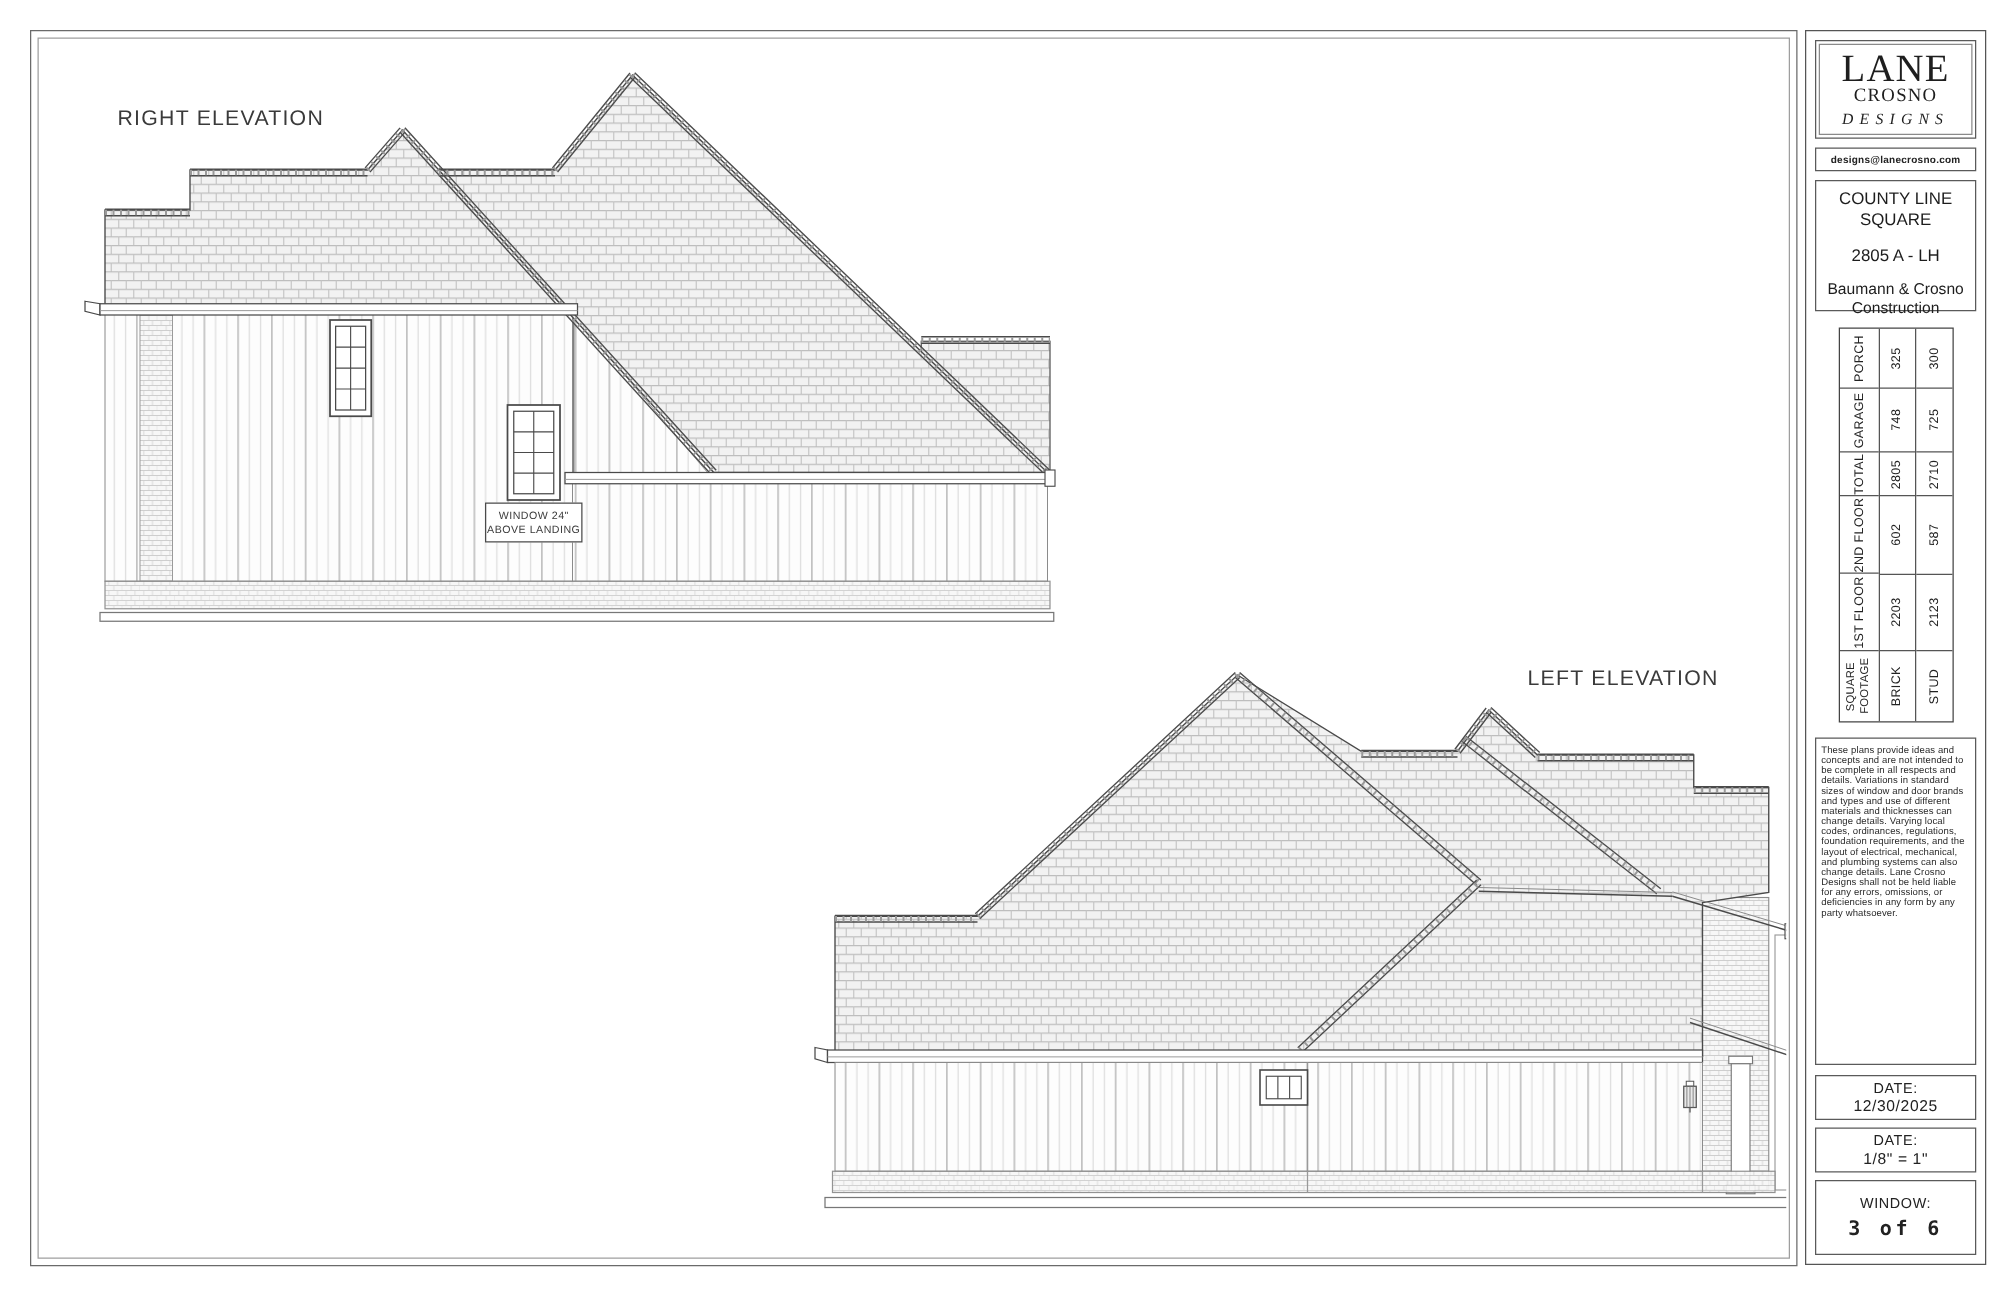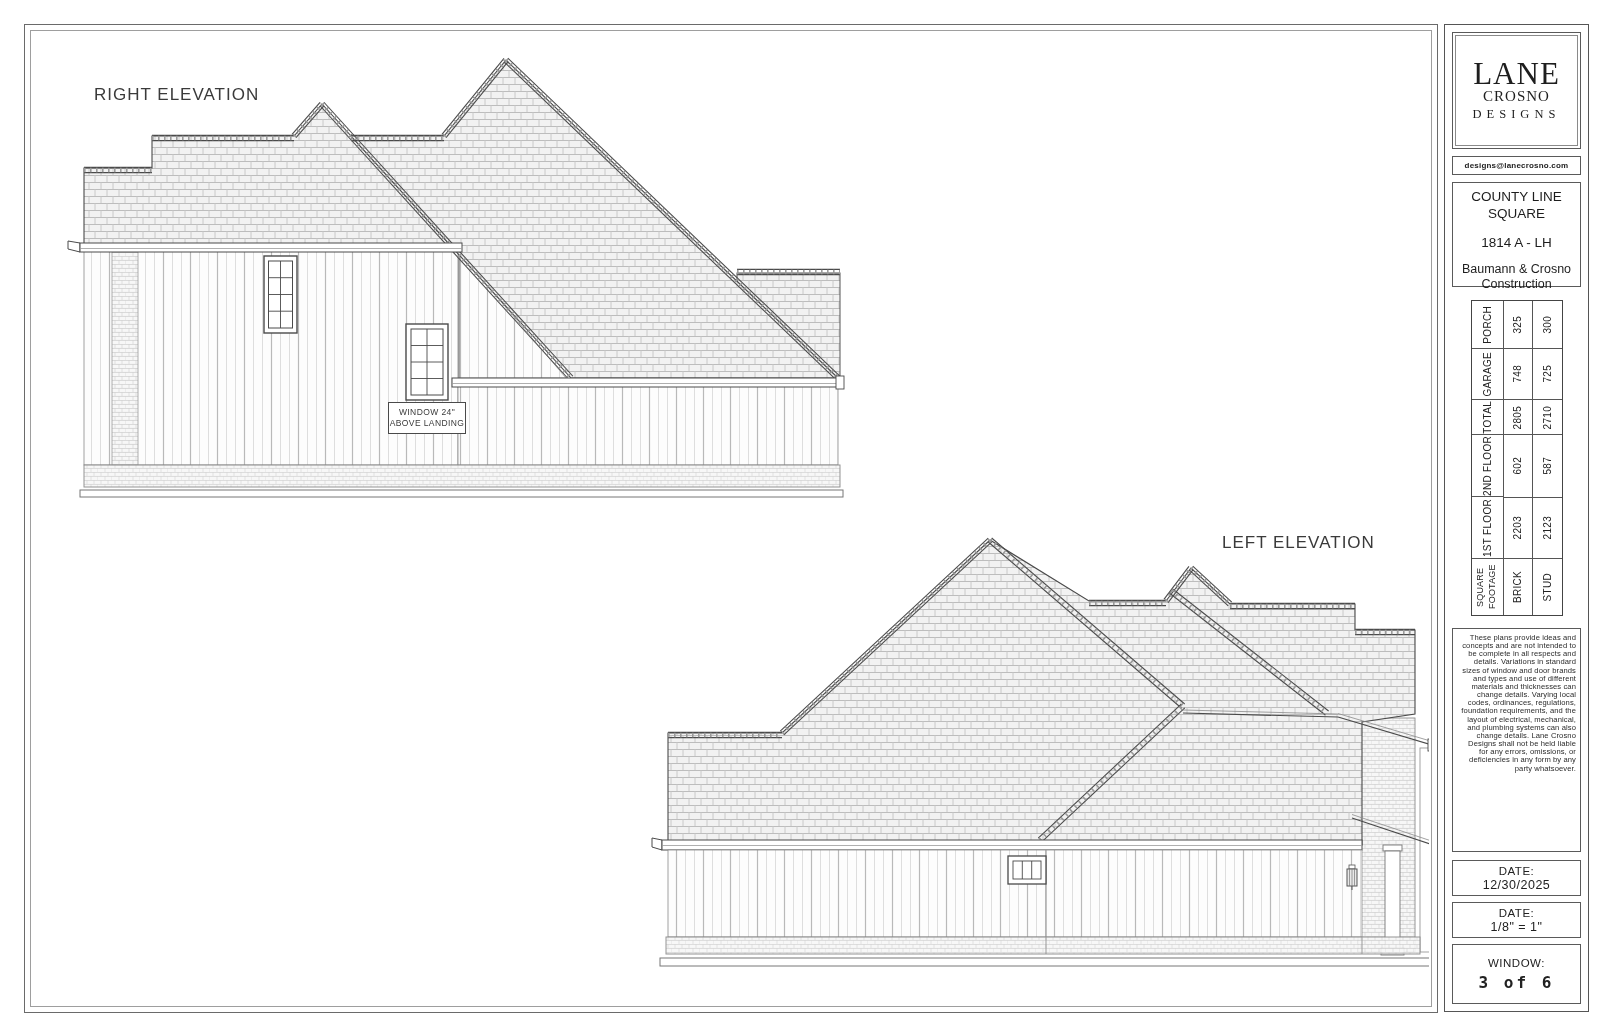--- a/index.html
+++ b/index.html
@@ -11,26 +11,26 @@
   .elev-title{position:absolute;font-size:17px;letter-spacing:1px;color:#3a3a3a;white-space:nowrap;}
   .title-right{left:94px;top:85px;}
   .title-left{left:1222px;top:533px;}
   .window-note{position:absolute;left:388px;top:402px;width:76px;height:30px;border:1px solid #4a4a4a;
     background:#fff;display:flex;flex-direction:column;align-items:center;justify-content:center;
     font-size:8.5px;letter-spacing:.4px;color:#3a3a3a;line-height:1.25;}
   
   .sidebar{position:absolute;left:1444px;top:24px;width:145px;height:988px;border:1px solid #555;
     background:#fff;box-sizing:border-box;padding:7px;display:flex;flex-direction:column;}
   .sb-box{border:1px solid #5a5a5a;box-sizing:border-box;background:#fff;}
-  .logo-box{height:117px;padding:2px;margin-bottom:7px;}
+  .logo-box{height:79px;padding:2px;margin-bottom:7px;}
   .logo-inner{border:1px solid #8a8a8a;height:100%;box-sizing:border-box;display:flex;flex-direction:column;
     align-items:center;justify-content:center;font-family:"Liberation Serif",serif;color:#1e1e1e;}
   .logo-l1{font-size:31px;line-height:.95;letter-spacing:1px;}
   .logo-l2{font-size:15px;line-height:1.05;letter-spacing:1px;}
-  .logo-l3{font-size:12.5px;letter-spacing:5px;margin-top:2px;}
+  .logo-l3{font-size:12.5px;letter-spacing:5px;margin-top:2px;font-style:italic;}
   .email-box{height:19px;margin-bottom:7px;display:flex;align-items:center;justify-content:center;
     font-size:8px;font-weight:bold;letter-spacing:.2px;color:#222;}
   .project-box{height:105px;margin-bottom:13px;text-align:center;font-weight:normal;color:#1d1d1d;
     padding-top:6px;}
   .proj-name{font-size:13.5px;line-height:1.25;}
   .proj-plan{font-size:13.5px;margin-top:12px;}
   .proj-builder{font-size:12.5px;line-height:1.2;margin-top:12px;}
   
   .table-wrap{height:316px;display:flex;justify-content:center;margin-bottom:12px;}
   .sq-table{width:90px;border:1.5px solid #444;display:flex;}
@@ -41,21 +41,21 @@
   .sq-cell{display:flex;align-items:center;justify-content:center;border-bottom:1px solid #555;
     box-sizing:border-box;}
   .sq-cell:last-child{border-bottom:none;}
   .vtext{writing-mode:vertical-rl;transform:rotate(180deg);font-size:10px;color:#222;
     letter-spacing:.3px;white-space:nowrap;}
   .vtext-wrap{writing-mode:vertical-rl;transform:rotate(180deg);font-size:9px;color:#222;
     letter-spacing:.2px;text-align:center;line-height:1.3;}
   .h-porch{height:48px;} .h-garage{height:52px;} .h-total{height:35px;}
   .h-2nd{height:63px;} .h-1st{height:62px;} .h-hdr{height:56px;border-bottom:none;}
   .disclaimer-box{flex:1;margin-bottom:8px;padding:5px 4px;font-size:7.6px;line-height:8.15px;
-    text-align:right;color:#2a2a2a;letter-spacing:.1px;}
+    text-align:left;color:#2a2a2a;letter-spacing:.1px;}
   .stamp-box{display:flex;flex-direction:column;align-items:center;justify-content:center;color:#222;}
   .date-box,.scale-box{height:36px;margin-bottom:6px;}
   .stamp-label{font-size:11.5px;letter-spacing:.5px;}
   .stamp-value{font-size:12.5px;margin-top:1px;letter-spacing:.5px;}
   .sheet-box{height:60px;}
   .sheet-value{font-family:"DejaVu Sans Mono",monospace;font-size:16px;font-weight:bold;
     letter-spacing:3px;margin-top:4px;}
 </style>
 </head>
 <body>
@@ -275,21 +275,21 @@
         <div class="logo-l1">LANE</div>
         <div class="logo-l2">CROSNO</div>
         <div class="logo-l3">DESIGNS</div>
       </div>
     </div>
 
     <div class="sb-box email-box">designs@lanecrosno.com</div>
 
     <div class="sb-box project-box">
       <div class="proj-name">COUNTY LINE SQUARE</div>
-      <div class="proj-plan">1814 A - LH</div>
+      <div class="proj-plan">2805 A - LH</div>
       <div class="proj-builder">Baumann &amp; Crosno Construction</div>
     </div>
 
     <div class="table-wrap">
       <div class="sq-table">
         <div class="sq-col sq-col-labels">
           <div class="sq-cell h-porch">
               <span class="vtext">PORCH</span>
             </div>
           <div class="sq-cell h-garage">

